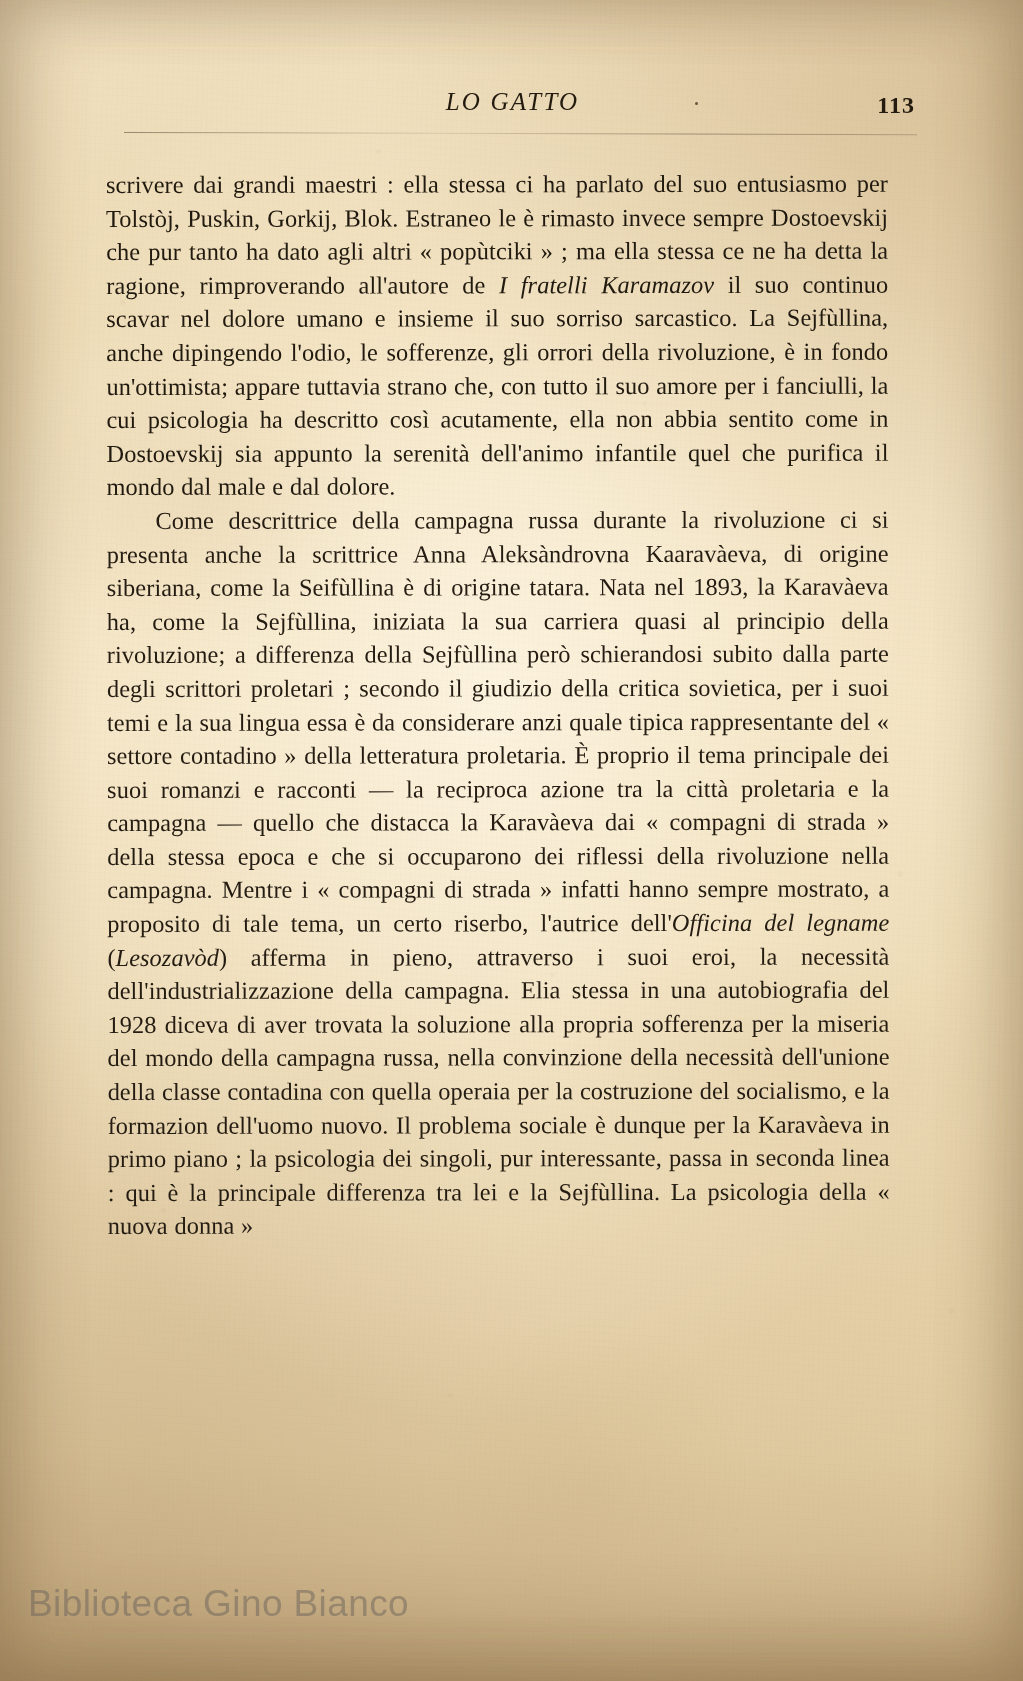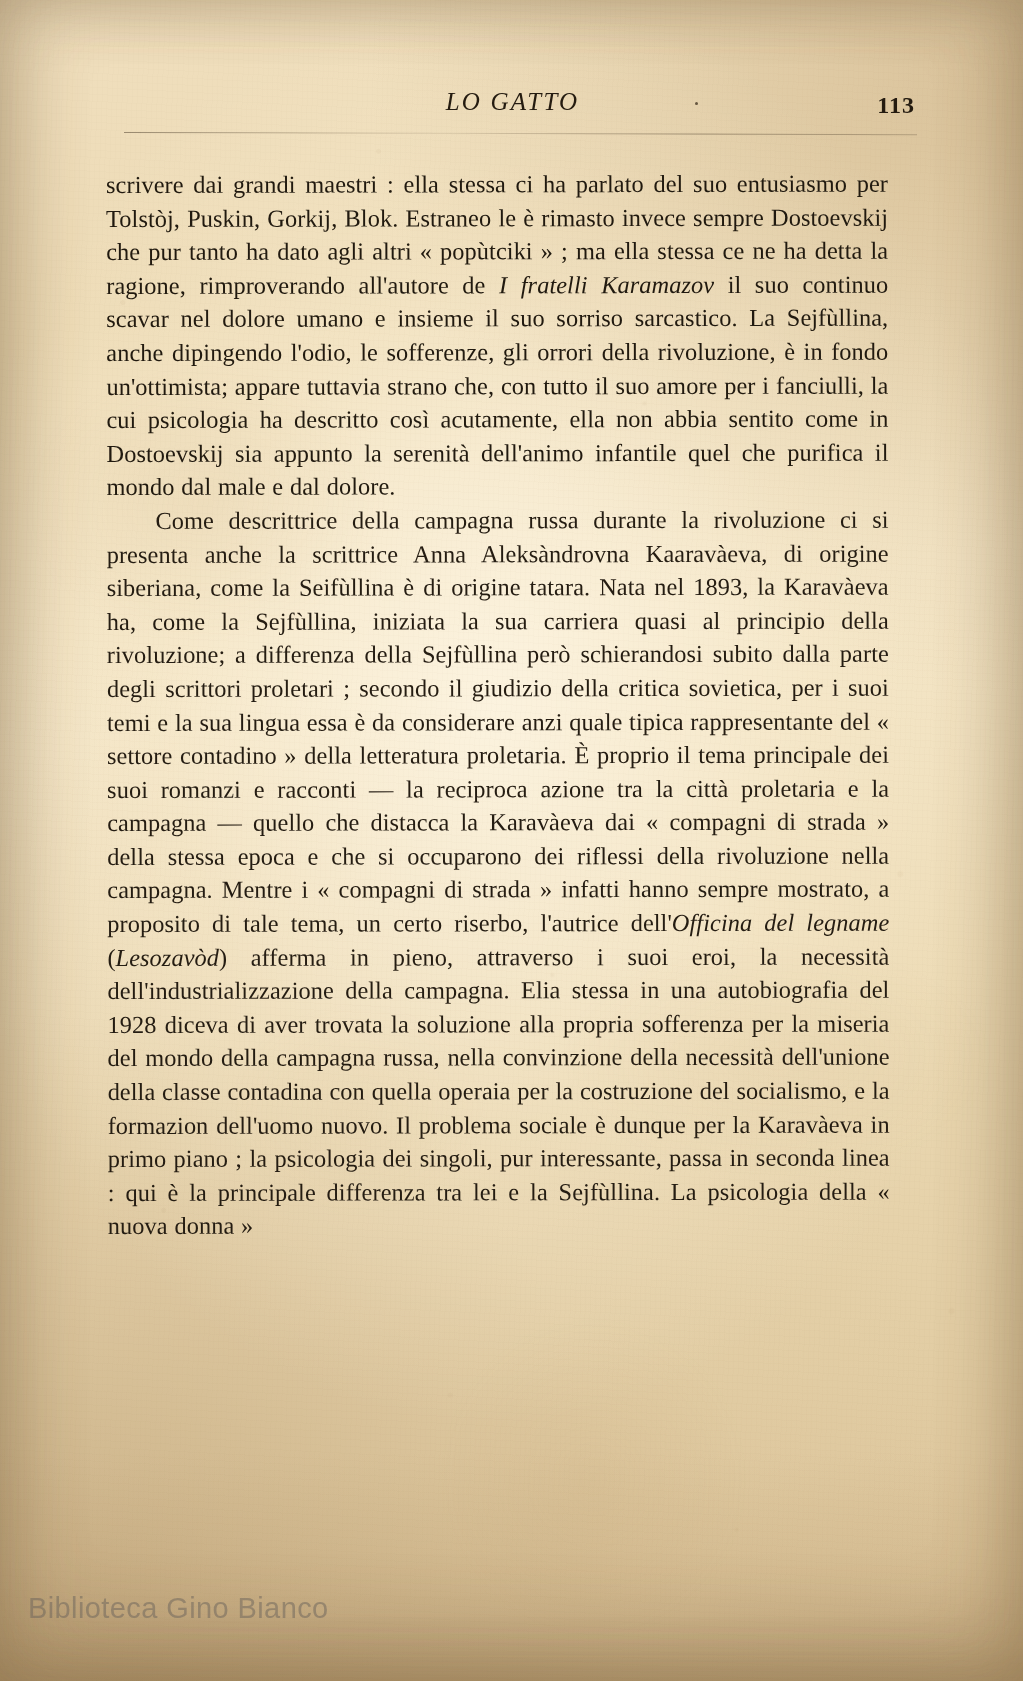--- a/index.html
+++ b/index.html
@@ -152,21 +152,21 @@
   .skew {
     transform: rotate(-0.10deg);
     transform-origin: 0 0;
   }
 
   
   .watermark {
     position: absolute;
     left: 28px;
     bottom: 56px;
-    font-size: 29px;
+    font-size: 37px;
     letter-spacing: 0.4px;
     color: rgba(110,102,92,0.52);
     font-family: "Liberation Sans", "DejaVu Sans", sans-serif;
     white-space: nowrap;
   }
 
   
   .vignette {
     position: absolute;
     inset: 0;

